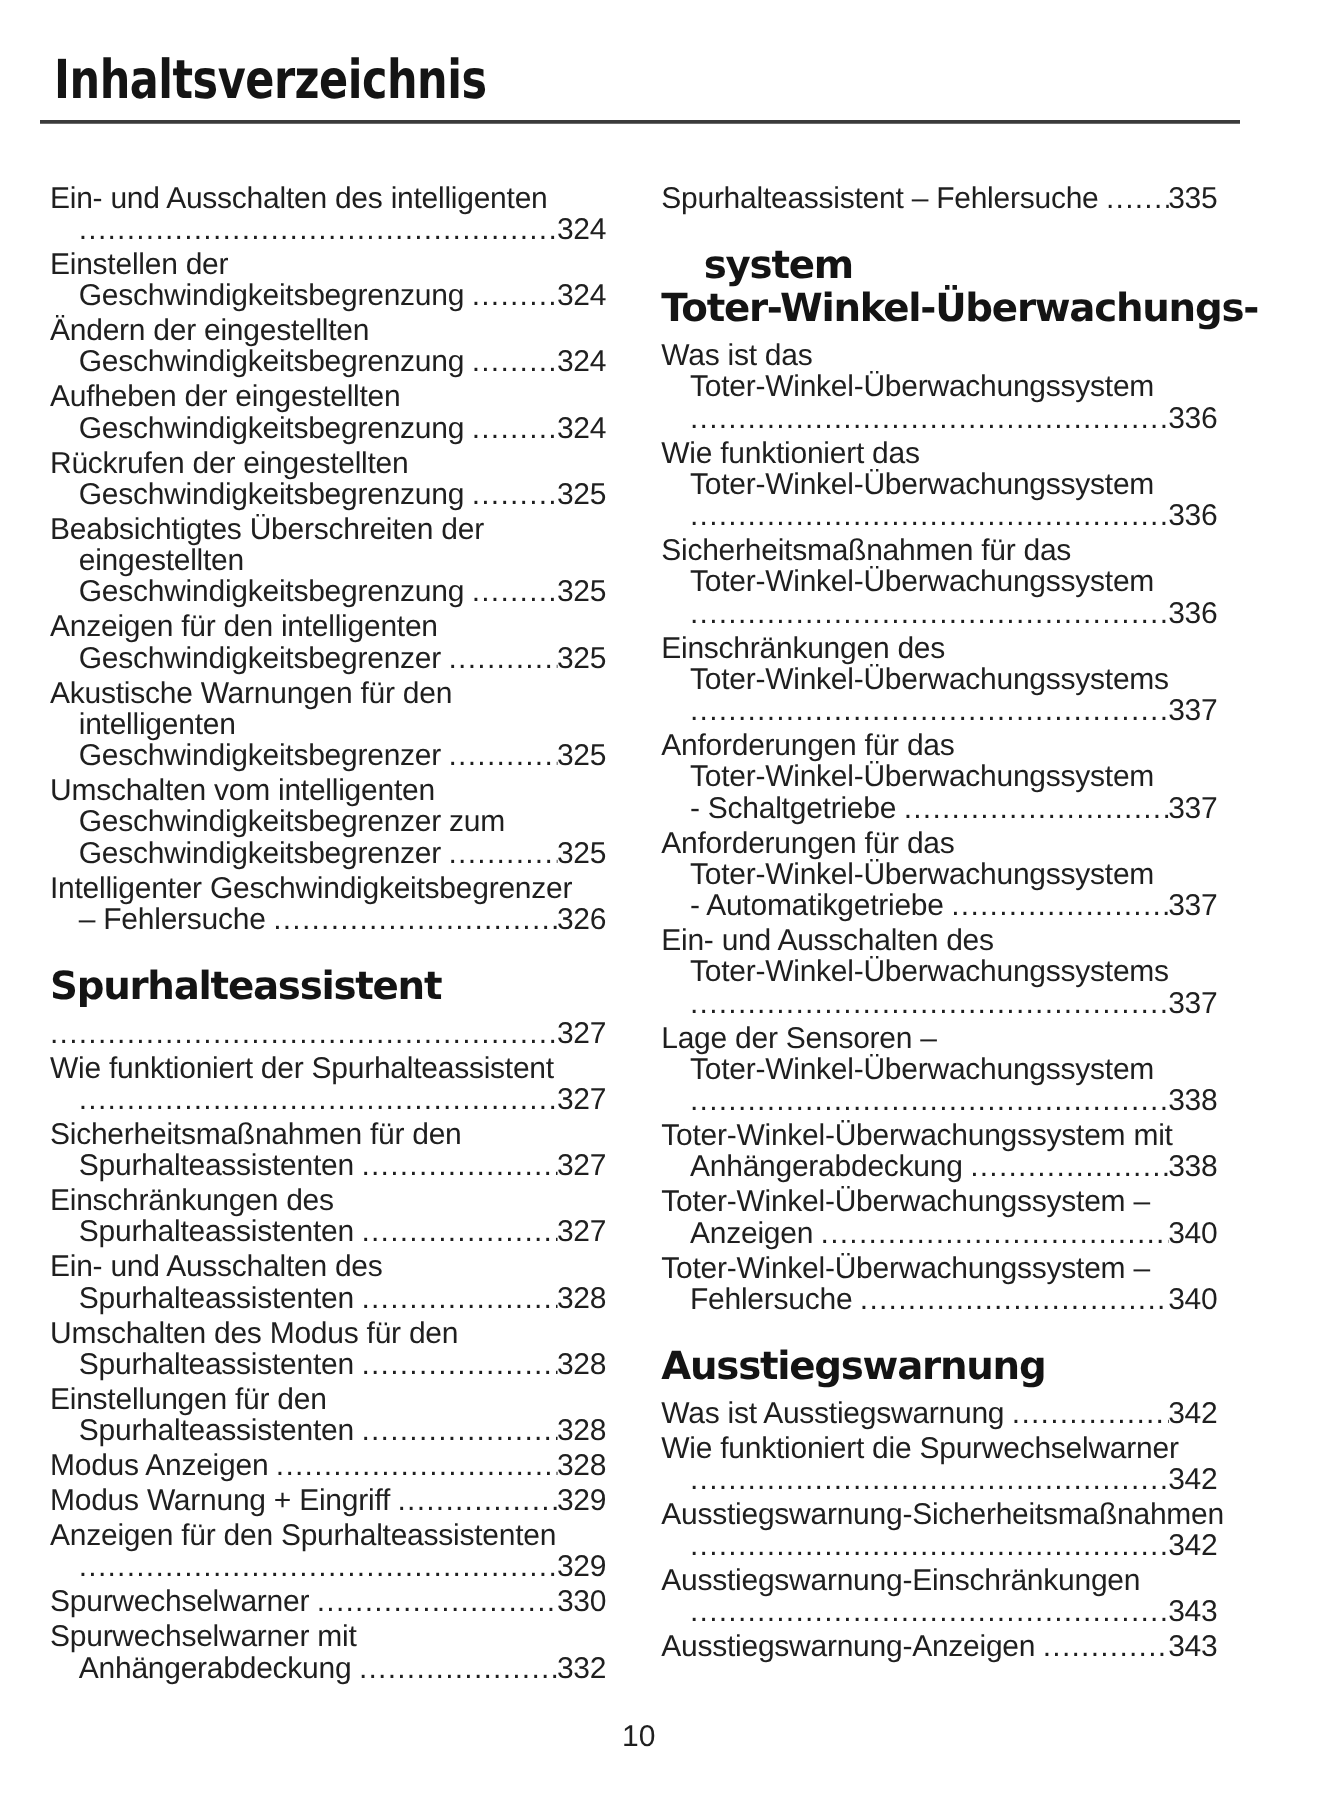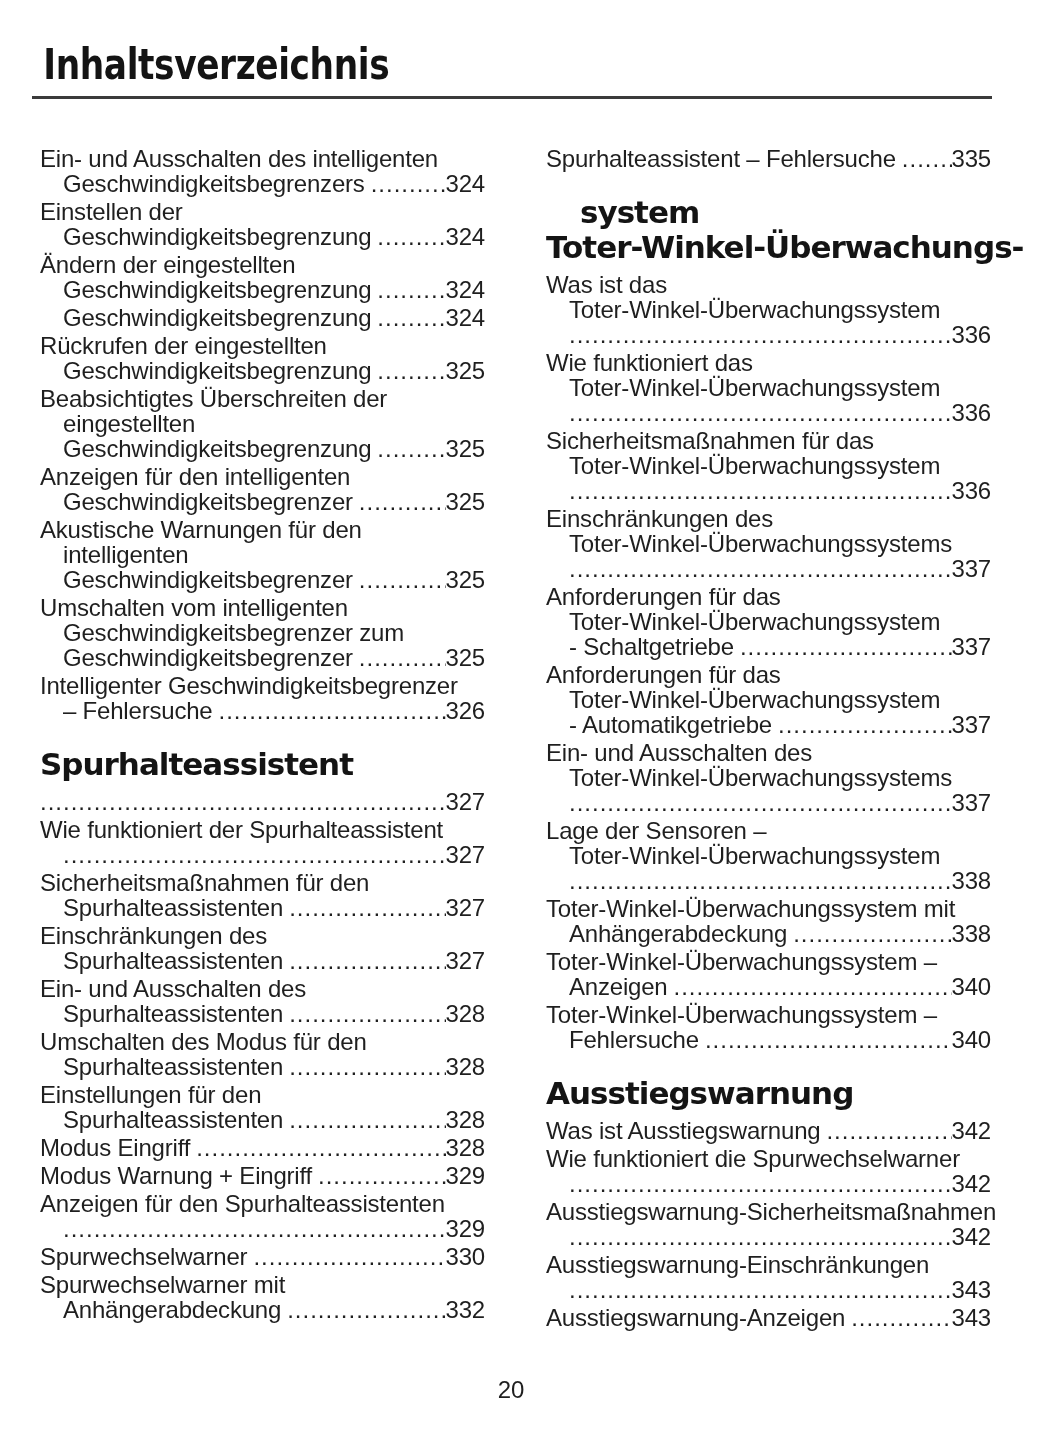--- a/index.html
+++ b/index.html
@@ -18,21 +18,21 @@
     font-weight: 700;
     font-size: 43px;
     line-height: 48px;
     color: #141414;
     letter-spacing: -0.5px;
     transform: scaleX(0.80);
     white-space: nowrap;
   }
   .rule { height: 3px; background: #3b3b3b; width: 960px; margin: 8px 0 0 32px; }
 
-  .columns { display: flex; gap: 61px; padding: 47px 0 0 40px; align-items: flex-start; }
+  .columns { display: flex; gap: 44px; padding: 47px 0 0 40px; align-items: flex-start; }
   .col { width: 445px; flex: 0 0 445px; font-size: 24px; letter-spacing: -0.2px; }
 
   .heading {
     font-family: "DejaVu Sans", sans-serif;
     font-weight: 700;
     font-size: 31px;
     line-height: 35px;
     letter-spacing: -1px;
     color: #141414;
     margin: 24px 0 7px 0;
@@ -67,21 +67,20 @@
     <div class="title">Inhaltsverzeichnis</div>
   </div>
   <div class="rule"></div>
 
   <div class="columns">
     <div class="col">
         <div class="entries">
           <div class="entry">
             <div class="ln">Ein- und Ausschalten des intelligenten</div>
             <div class="tailrow cont">
-              <span class="tail pad">Geschwindigkeitsbegrenzers</span>
               <span class="dots"></span>
               <span class="pg">324</span>
             </div>
           </div>
           <div class="entry">
             <div class="ln">Einstellen der</div>
             <div class="tailrow cont">
               <span class="tail pad">Geschwindigkeitsbegrenzung</span>
               <span class="dots"></span>
               <span class="pg">324</span>
@@ -89,20 +88,21 @@
           </div>
           <div class="entry">
             <div class="ln">Ändern der eingestellten</div>
             <div class="tailrow cont">
               <span class="tail pad">Geschwindigkeitsbegrenzung</span>
               <span class="dots"></span>
               <span class="pg">324</span>
             </div>
           </div>
           <div class="entry">
+            <div class="ln">Aufheben der eingestellten</div>
             <div class="tailrow cont">
               <span class="tail pad">Geschwindigkeitsbegrenzung</span>
               <span class="dots"></span>
               <span class="pg">324</span>
             </div>
           </div>
           <div class="entry">
             <div class="ln">Rückrufen der eingestellten</div>
             <div class="tailrow cont">
               <span class="tail pad">Geschwindigkeitsbegrenzung</span>
@@ -207,21 +207,21 @@
           <div class="entry">
             <div class="ln">Einstellungen für den</div>
             <div class="tailrow cont">
               <span class="tail pad">Spurhalteassistenten</span>
               <span class="dots"></span>
               <span class="pg">328</span>
             </div>
           </div>
           <div class="entry">
             <div class="tailrow">
-              <span class="tail pad">Modus Eingriff</span>
+              <span class="tail pad">Modus Anzeigen</span>
               <span class="dots"></span>
               <span class="pg">328</span>
             </div>
           </div>
           <div class="entry">
             <div class="tailrow">
               <span class="tail pad">Modus Warnung + Eingriff</span>
               <span class="dots"></span>
               <span class="pg">329</span>
             </div>
@@ -403,15 +403,15 @@
               <span class="tail pad">Ausstiegswarnung-Anzeigen</span>
               <span class="dots"></span>
               <span class="pg">343</span>
             </div>
           </div>
         </div>
       </div>
   </div>
 
   <div class="footer">
-    <span>20</span>
+    <span>10</span>
   </div>
 </div>
 
 </body></html>

